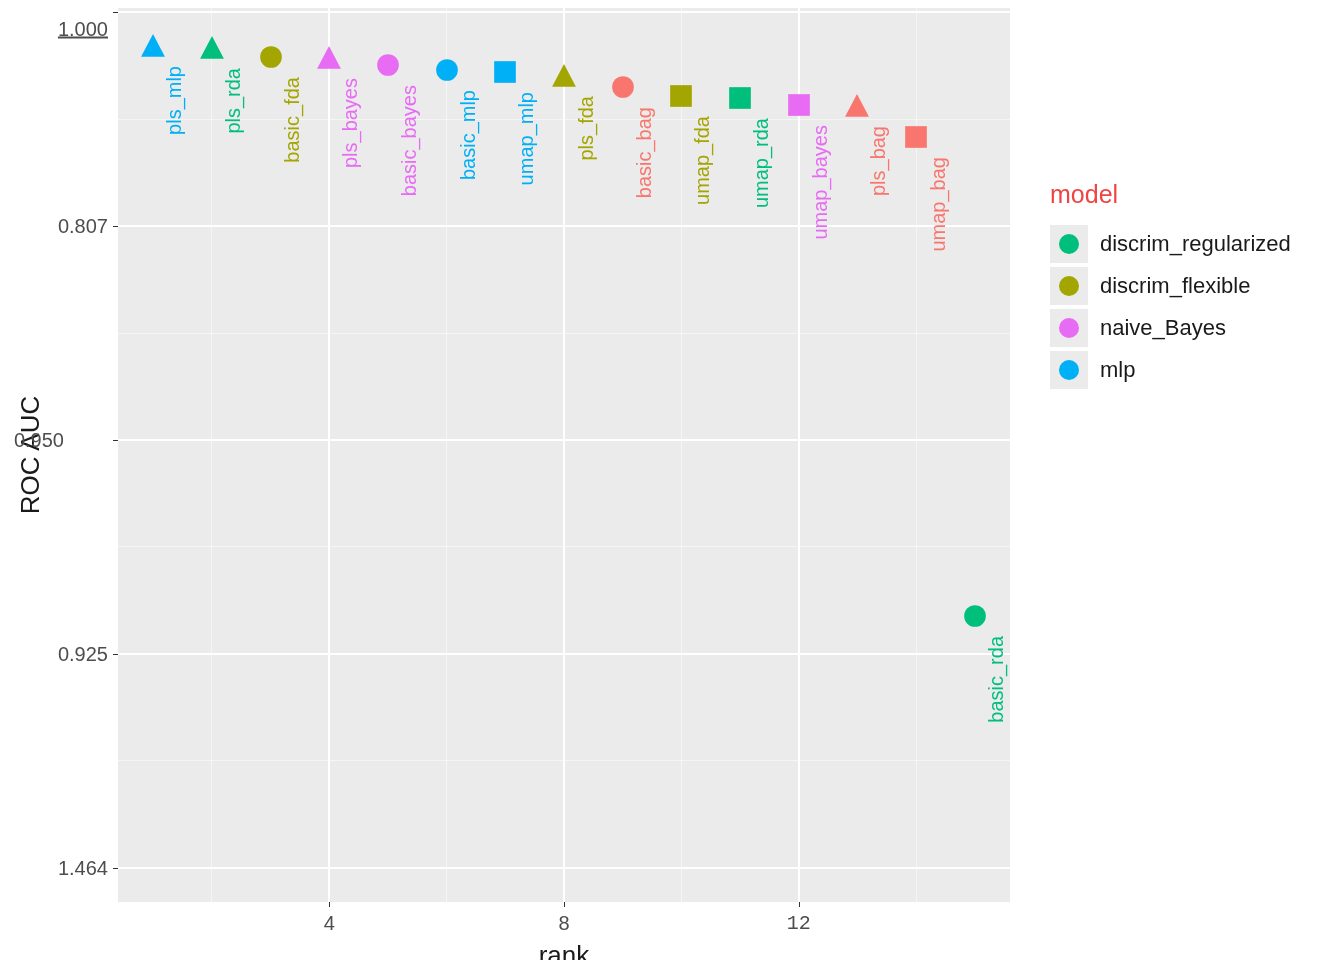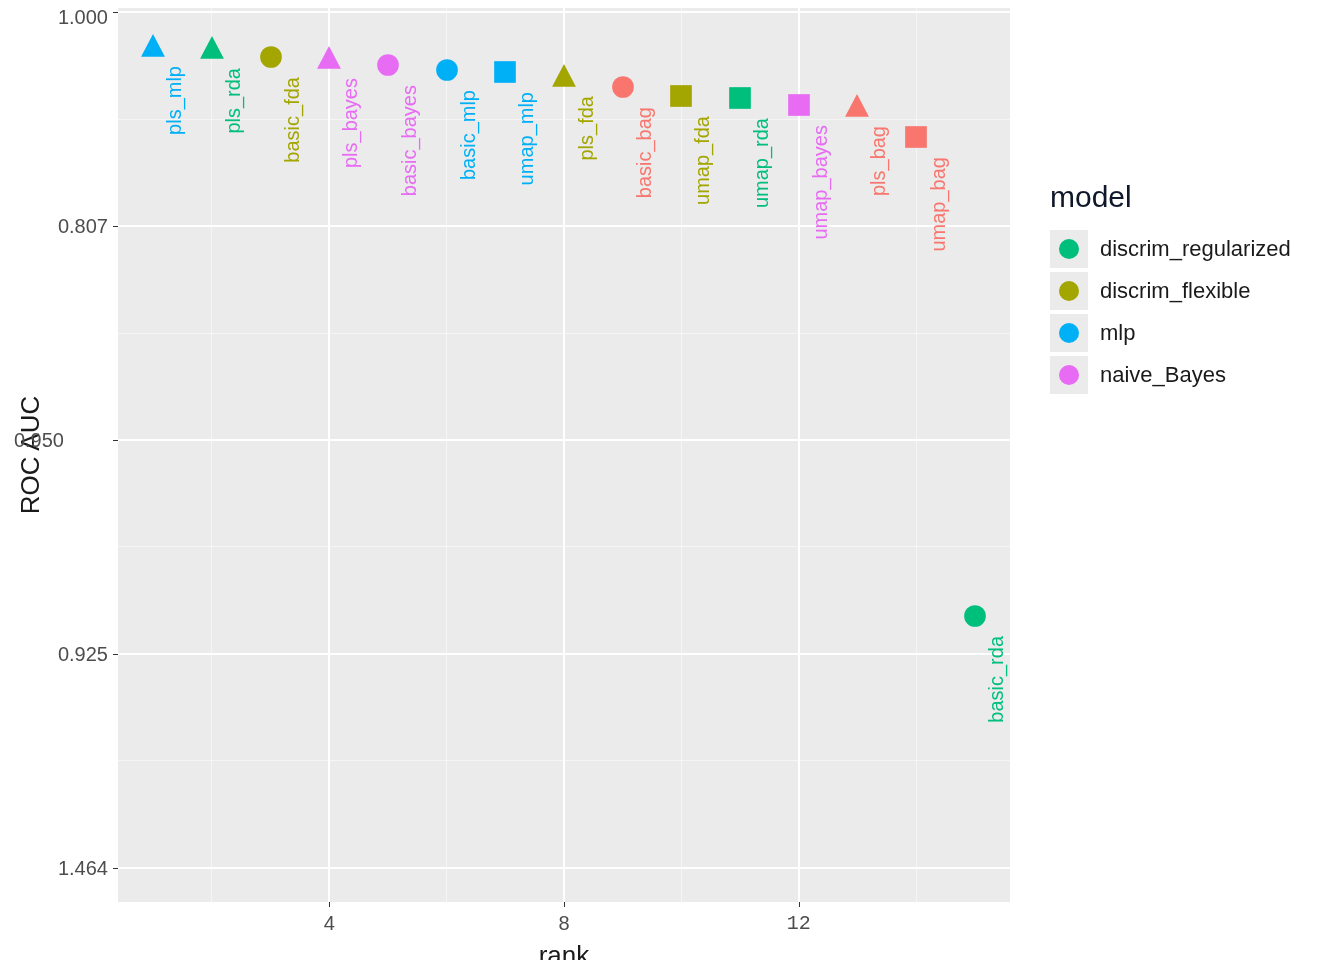--- a/index.html
+++ b/index.html
@@ -78,22 +78,22 @@
     transform-origin: center;
     white-space: nowrap;
   }
   
   .legend {
     position: absolute;
     font-size: 22px;
     color: #1a1a1a;
   }
   .legend .title {
-    font-size: 30px;
-    color: #0f172a;
+    font-size: 25px;
+    color: #ef4444;
     margin-bottom: 14px;
   }
   .legend .item {
     display: flex;
     align-items: center;
     height: 42px;
   }
   .legend .swatch {
     width: 38px; height: 38px;
     background: #ebebeb;
@@ -133,50 +133,50 @@
         <div class="swatch">
           <svg viewBox="0 0 24 24">
             <circle cx="12" cy="12" r="10" fill="#A3A500"></circle>
           </svg>
         </div>
         <span>discrim_flexible</span>
       </div>
       <div class="item">
         <div class="swatch">
           <svg viewBox="0 0 24 24">
+            <circle cx="12" cy="12" r="10" fill="#E76BF3"></circle>
+          </svg>
+        </div>
+        <span>naive_Bayes</span>
+      </div>
+      <div class="item">
+        <div class="swatch">
+          <svg viewBox="0 0 24 24">
             <circle cx="12" cy="12" r="10" fill="#00B0F6"></circle>
           </svg>
         </div>
         <span>mlp</span>
-      </div>
-      <div class="item">
-        <div class="swatch">
-          <svg viewBox="0 0 24 24">
-            <circle cx="12" cy="12" r="10" fill="#E76BF3"></circle>
-          </svg>
-        </div>
-        <span>naive_Bayes</span>
       </div>
     </div>
 
 <div class="grid-h" style="left: 118px; width: 892px; top: 866.78px;"></div>
     <div class="axis-tick-y" style="left: 113px; top: 867.78px;"></div>
     <div class="axis-label-y" style="top: 867.78px; right: 1236px;">1.464</div>
     <div class="grid-h" style="left: 118px; width: 892px; top: 652.904px;"></div>
     <div class="axis-tick-y" style="left: 113px; top: 653.904px;"></div>
     <div class="axis-label-y" style="top: 653.904px; right: 1236px;">0.925</div>
     <div class="grid-h" style="left: 118px; width: 892px; top: 439.029px;"></div>
     <div class="axis-tick-y" style="left: 113px; top: 440.029px;"></div>
     <div class="axis-label-y" style="top: 440.029px; right: 1280px; text-align: center;">0.950</div>
     <div class="grid-h" style="left: 118px; width: 892px; top: 225.153px;"></div>
     <div class="axis-tick-y" style="left: 113px; top: 226.153px;"></div>
     <div class="axis-label-y" style="top: 226.153px; right: 1236px;">0.807</div>
     <div class="grid-h" style="left: 118px; width: 892px; top: 11.2775px;"></div>
     <div class="axis-tick-y" style="left: 113px; top: 12.2775px;"></div>
-    <div class="axis-label-y" style="top: 17px; right: 1236px;">1.000</div>
+    <div class="axis-label-y" style="top: 29px; right: 1236px; text-decoration: underline;">1.000</div>
     <div class="grid-h minor" style="left: 118px; width: 892px; top: 760.342px; height: 1px;"></div>
     <div class="grid-h minor" style="left: 118px; width: 892px; top: 546.467px; height: 1px;"></div>
     <div class="grid-h minor" style="left: 118px; width: 892px; top: 332.591px; height: 1px;"></div>
     <div class="grid-h minor" style="left: 118px; width: 892px; top: 118.715px; height: 1px;"></div>
     <div class="grid-v" style="top: 8px; height: 894px; left: 328.263px;"></div>
     <div class="axis-tick-x" style="top: 902px; left: 329.263px;"></div>
     <div class="axis-label-x" style="top: 912px; left: 329.263px;">4</div>
     <div class="grid-v" style="top: 8px; height: 894px; left: 563px;"></div>
     <div class="axis-tick-x" style="top: 902px; left: 564px;"></div>
     <div class="axis-label-x" style="top: 912px; left: 564px;">8</div>

